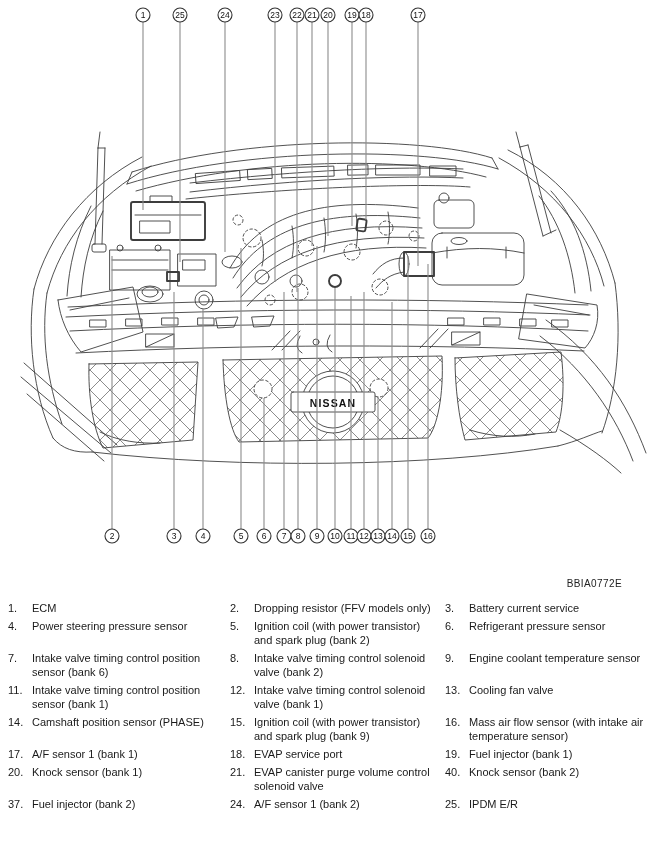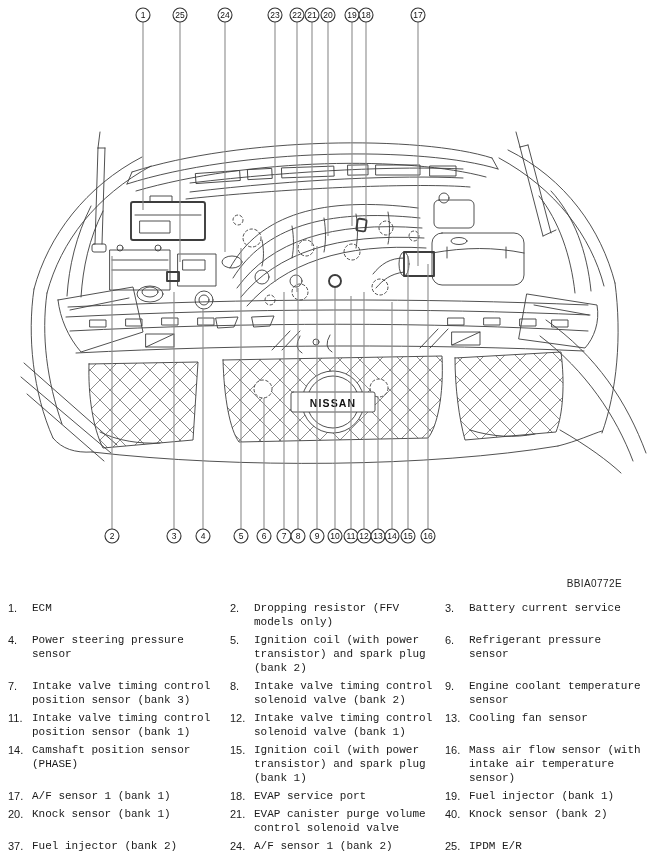--- a/index.html
+++ b/index.html
@@ -23,21 +23,21 @@
                letter-spacing:1.1px;text-anchor:middle;fill:#111;}
 
   .figcode{position:absolute;top:578px;right:31px;font-size:10px;color:#222;
            letter-spacing:0.4px;}
 
   .legend{position:absolute;left:8px;top:601px;width:641px;display:grid;
           grid-template-columns:222px 215px 1fr;row-gap:4px;
           font-size:11px;line-height:14px;}
   .li{display:flex;align-items:flex-start;}
   .num{flex:0 0 24px;width:24px;}
-  .lbl{flex:1;padding-right:4px;font-family:Liberation Mono, monospace;}
+  .lbl{flex:1;padding-right:4px;}
 </style>
 </head>
 <body>
 
 <div class="page">
 
   <svg class="diagram" width="653" height="600" viewBox="0 0 653 600">
     <defs>
       <pattern id="mesh" patternUnits="userSpaceOnUse" width="20" height="20">
         <path d="M0,20 L20,0 M0,0 L20,20" stroke="#5a5a5a" stroke-width="0.7" fill="none"></path>
@@ -393,49 +393,49 @@
     <div class="li">
         <span class="num">5.</span>
         <span class="lbl">Ignition coil (with power transistor) and spark plug (bank 2)</span>
       </div>
     <div class="li">
         <span class="num">6.</span>
         <span class="lbl">Refrigerant pressure sensor</span>
       </div>
     <div class="li">
         <span class="num">7.</span>
-        <span class="lbl">Intake valve timing control position sensor (bank 3)</span>
+        <span class="lbl">Intake valve timing control position sensor (bank 6)</span>
       </div>
     <div class="li">
         <span class="num">8.</span>
         <span class="lbl">Intake valve timing control solenoid valve (bank 2)</span>
       </div>
     <div class="li">
         <span class="num">9.</span>
         <span class="lbl">Engine coolant temperature sensor</span>
       </div>
     <div class="li">
         <span class="num">11.</span>
         <span class="lbl">Intake valve timing control position sensor (bank 1)</span>
       </div>
     <div class="li">
         <span class="num">12.</span>
         <span class="lbl">Intake valve timing control solenoid valve (bank 1)</span>
       </div>
     <div class="li">
         <span class="num">13.</span>
-        <span class="lbl">Cooling fan sensor</span>
+        <span class="lbl">Cooling fan valve</span>
       </div>
     <div class="li">
         <span class="num">14.</span>
         <span class="lbl">Camshaft position sensor (PHASE)</span>
       </div>
     <div class="li">
         <span class="num">15.</span>
-        <span class="lbl">Ignition coil (with power transistor) and spark plug (bank 1)</span>
+        <span class="lbl">Ignition coil (with power transistor) and spark plug (bank 9)</span>
       </div>
     <div class="li">
         <span class="num">16.</span>
         <span class="lbl">Mass air flow sensor (with intake air temperature sensor)</span>
       </div>
     <div class="li">
         <span class="num">17.</span>
         <span class="lbl">A/F sensor 1 (bank 1)</span>
       </div>
     <div class="li">

